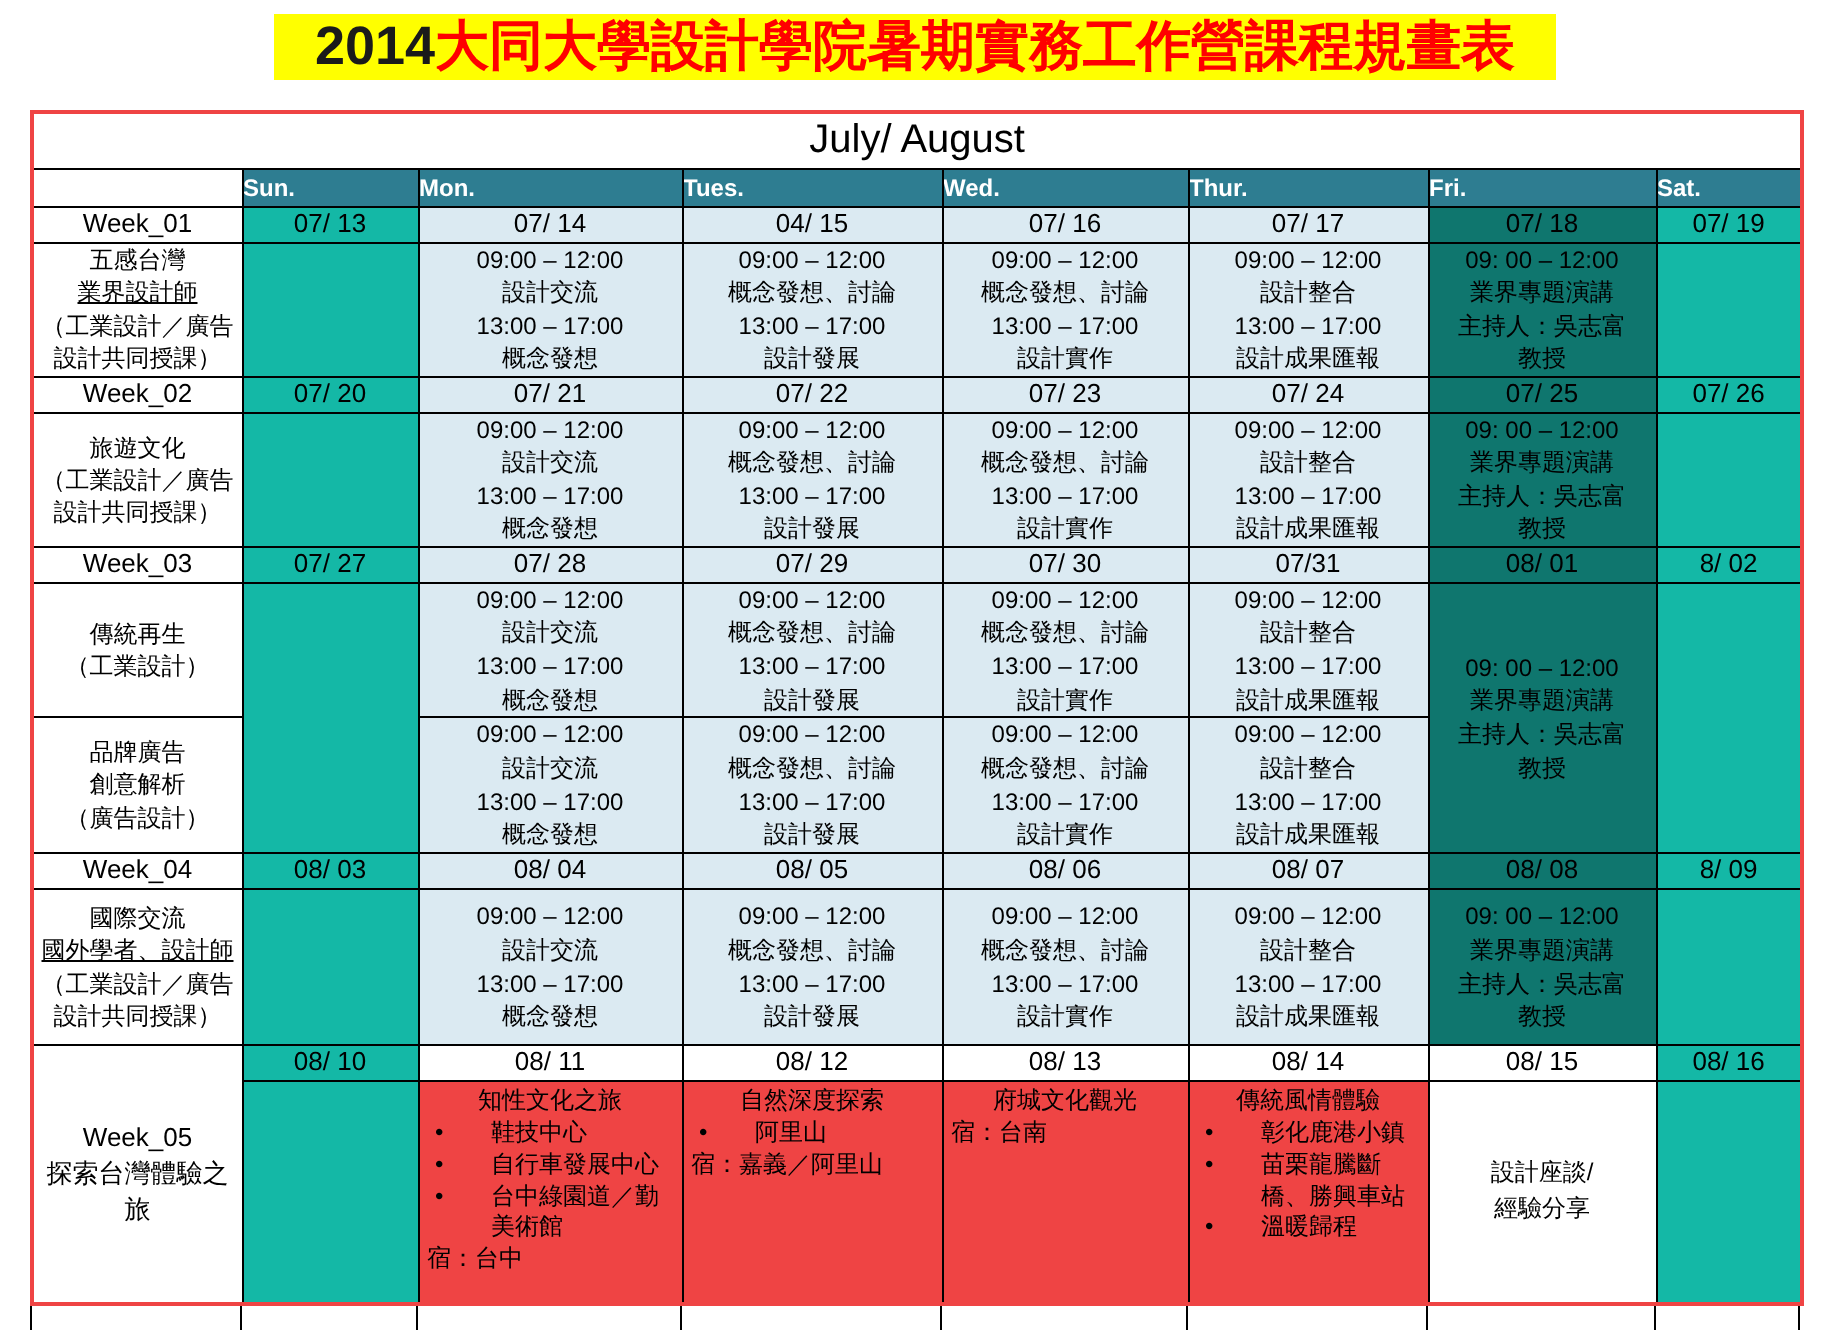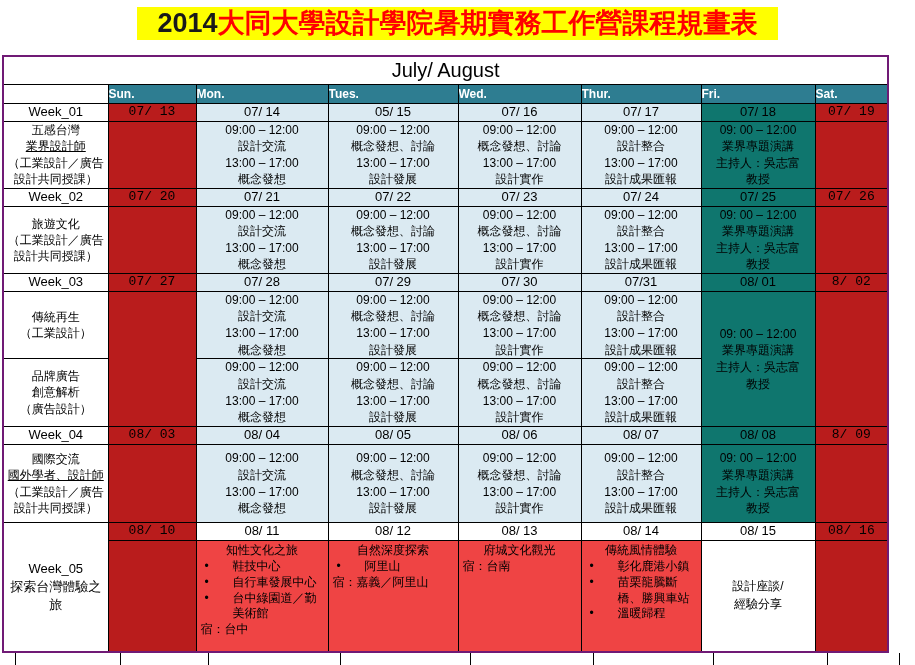--- a/index.html
+++ b/index.html
@@ -6,28 +6,28 @@
   body{
     width:915px;height:665px;background:#ffffff;position:relative;overflow:hidden;
     font-family:"Liberation Sans","DejaVu Sans",sans-serif;color:#000;
   }
   
   .title-wrap{position:absolute;top:7px;left:0;width:915px;text-align:center;}
   .title-hl{display:inline-block;background:#FFFF00;padding:1px 20px;font-size:27px;font-weight:bold;line-height:1.15;}
   .title-year{color:#1a1a1a;}
   .title-rest{color:#FF0000;}
   
-  table{position:absolute;left:2px;top:55px;width:885px;border-collapse:collapse;table-layout:fixed;border:2px solid #701a75;}
+  table{position:absolute;left:15px;top:55px;width:885px;border-collapse:collapse;table-layout:fixed;border:2px solid #ef4444;}
   td{border:1px solid #000;padding:0;overflow:hidden;}
   .month{font-size:20px;text-align:center;font-weight:400;background:#fff;}
   .teal{background:#2E7D91;color:#ffffff;font-weight:bold;font-size:12px;text-align:left;}
   .blank{background:#fff;}
   .date-row td{font-size:13px;text-align:center;line-height:1.1;}
   .wname{font-size:13px;text-align:center;background:#fff;margin-top:12px;}
-  .pink{background:#b91c1c;font-family:Liberation Mono, monospace;}
+  .pink{background:#14b8a6;}
   .blue{background:#DBEAF2;}
   .green{background:#0f766e;}
   .white-cell{background:#ffffff;}
   .wlabel{font-size:12px;text-align:center;vertical-align:middle;background:#fff;line-height:1.35;padding:0 3px;}
   .course{font-size:12px;text-align:center;vertical-align:middle;line-height:1.38;}
   .u{text-decoration:underline;}
   .w5label div{line-height:1.35;}
   .w5cell{background:#ef4444;vertical-align:top;text-align:left;font-size:12px;line-height:1.32;padding:2px 2px 0 2px;}
   .w5title{text-align:center;}
   .w5note{text-align:left;padding-left:2px;}
@@ -70,21 +70,21 @@
       <td class="teal">Wed.</td>
       <td class="teal">Thur.</td>
       <td class="teal">Fri.</td>
       <td class="teal">Sat.</td>
     </tr>
 
     <tr class="date-row" style="height:18px">
       <td class="wname">Week_01</td>
       <td class="pink">07/ 13</td>
       <td class="blue">07/ 14</td>
-      <td class="blue">05/ 15</td>
+      <td class="blue">04/ 15</td>
       <td class="blue">07/ 16</td>
       <td class="blue">07/ 17</td>
       <td class="green">07/ 18</td>
       <td class="pink">07/ 19</td>
     </tr>
 
     <tr style="height:66px">
       <td class="wlabel">
           <div class="tline">五感台灣</div>
           <div class="tline u">業界設計師</div>

